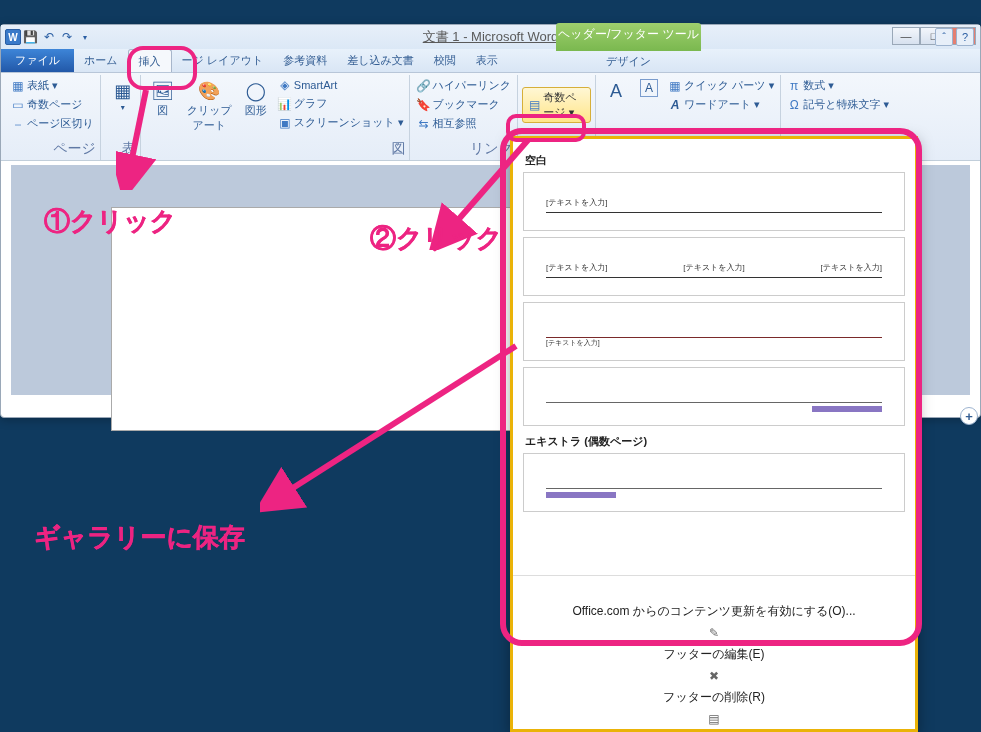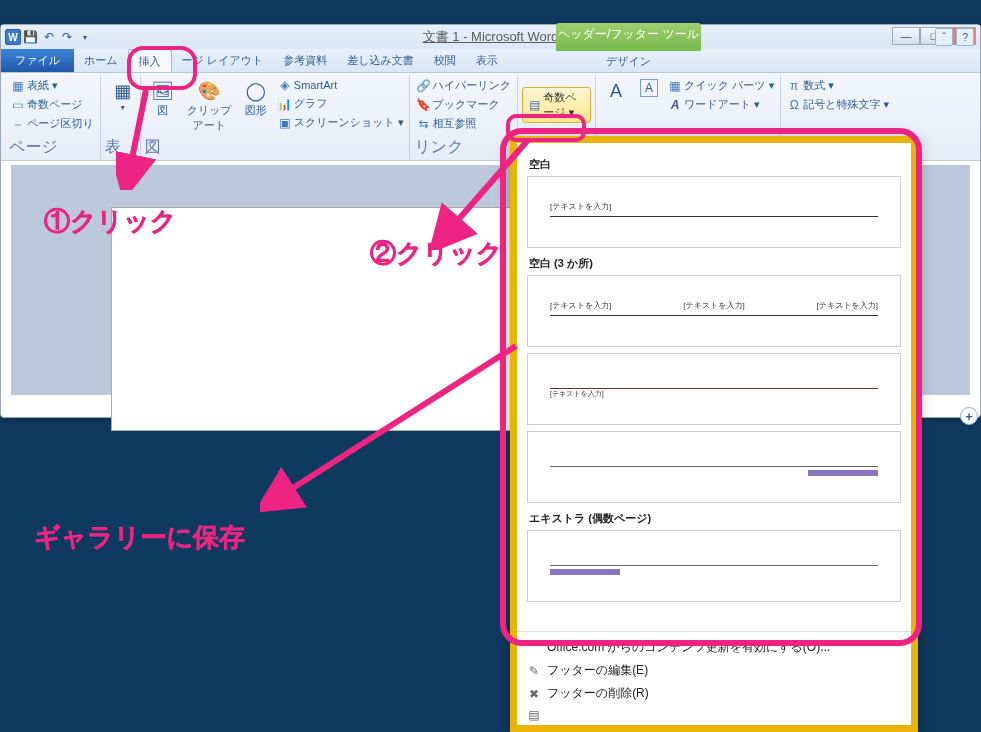--- a/index.html
+++ b/index.html
@@ -135,23 +135,23 @@
   position: relative;
 }
 .group {
   display: flex;
   flex-direction: column;
   align-items: stretch;
   padding: 2px 4px 0 4px;
   border-right: 1px solid #c6d2df;
 }
 .group-label {
-  text-align: left;
+  text-align: right;
   color: #6079a5;
-  font-size: 16px;
+  font-size: 14px;
   margin-top: auto;
   padding-bottom: 2px;
 }
 .grp-body { display: flex; gap: 2px; flex: 1; }
 .btn-sm {
   display: flex; align-items: center; gap: 2px;
   color: #2d5b94;
   font-size: 11px;
   padding: 1px 2px;
   white-space: nowrap;
@@ -207,48 +207,49 @@
   font-size: 11px;
 }
 .status-sep { border-left: 1px solid #a7b6cb; height: 14px; margin: 0 4px; }
 .gallery {
   position: absolute;
   top: 136px;
   left: 510px;
   width: 408px;
   height: 596px;
   background: #fff;
-  border: 7px solid #eab308;
+  border: 3px solid #eab308;
   box-shadow: 0 4px 14px rgba(0,0,0,.35);
   font-size: 12px;
   display: flex;
   flex-direction: column;
   z-index: 5;
 }
 .gallery-scroll { flex: 1; overflow: hidden; padding: 6px 10px 0 10px; position: relative; }
 .gitem-title { font-weight: bold; color: #222; margin: 8px 0 4px 2px; font-size: 11px; }
 .gthumb {
   border: 1px solid #ccc;
   background: #fff;
-  height: 72px;
+  height: 59px;
   margin-bottom: 6px;
   padding: 24px 22px 4px 22px;
   position: relative;
   font-size: 8px;
   color: #333;
 }
 .gthumb .line { border-top: 1px solid #333; margin: 4px 0; }
 .gmenu {
   border-top: 1px solid #ddd;
   padding: 4px 0 0 0;
 }
 .gmenu-item {
   display: flex; align-items: center; gap: 6px;
   padding: 3px 10px;
   color: #222;
+  flex-direction: column;
 }
 .gmenu-item .ic-sm { color: #666; }
 
 .anno-circle {
   position: absolute;
   border: 4px solid #ed2482;
   border-radius: 16px;
   z-index: 10;
 }
 .anno-text {
@@ -459,21 +460,20 @@
 </div>
 
 <div class="gallery">
   <div class="gallery-scroll">
     <div class="gitem-title">空白</div>
     <div class="gthumb">
       <div>[テキストを入力]</div>
       <div class="line"></div>
     </div>
 
-    <div class="gitem-title">空白 (3 か所)</div>
     <div class="gthumb">
       <div style="display:flex;justify-content:space-between">
           <span>[テキストを入力]</span>
           <span>[テキストを入力]</span>
           <span>[テキストを入力]</span>
         </div>
       <div class="line"></div>
     </div>
 
     <div class="gthumb">
@@ -509,21 +509,21 @@
         <span class="ic-sm">▤</span>
       </div>
   </div>
 </div>
 
 <div class="anno-circle" style="top:46px;left:127px;width:70px;height:44px"></div>
 <div class="anno-circle" style="top:114px;left:506px;width:80px;height:28px;border-radius:10px"></div>
 <div class="gallery-outline" style="top:128px;left:500px;width:422px;height:518px"></div>
 
 <div class="anno-text" style="top:204px;left:44px">①クリック</div>
-<div class="anno-text" style="top:236px;left:370px">②クリック</div>
+<div class="anno-text" style="top:221px;left:370px">②クリック</div>
 <div class="anno-text" style="top:520px;left:34px">ギャラリーに保存</div>
 
 <svg class="arrow" style="top:90px;left:116px;width:40px;height:100px">
   <defs>
       <marker id="ah1" markerWidth="8" markerHeight="8" refX="4" refY="4" orient="auto">
         <path d="M0,0 L8,4 L0,8 Z" fill="#ed2482"></path>
       </marker>
     </defs>
   <line x1="30" y1="0" x2="12" y2="88" stroke="#ed2482" stroke-width="6" marker-end="url(#ah1)"></line>
 </svg>

